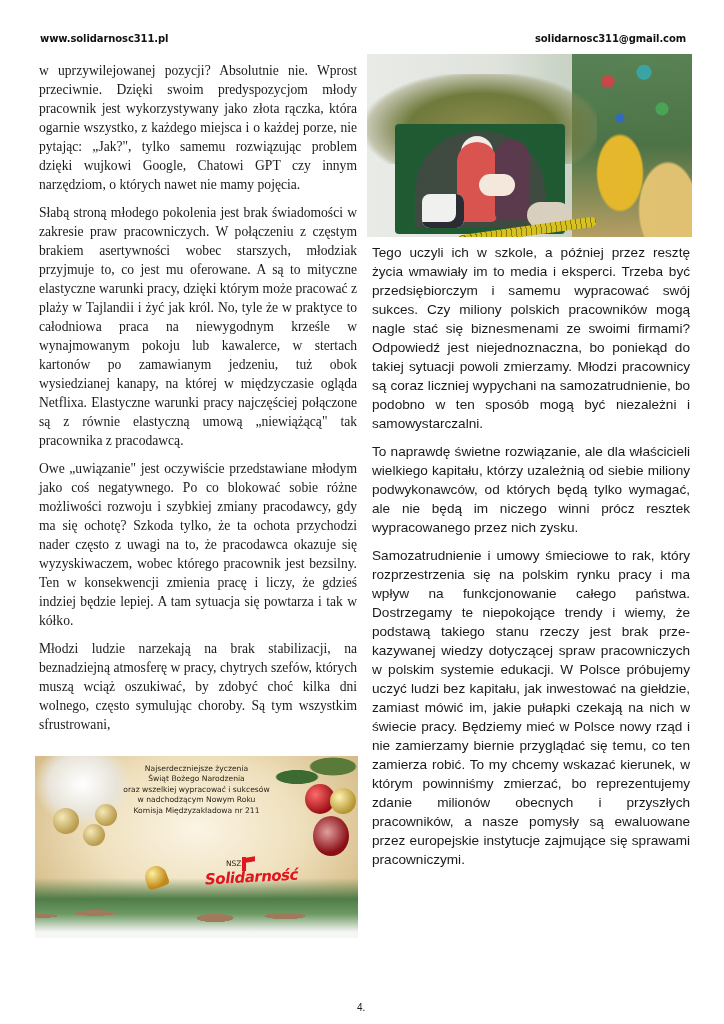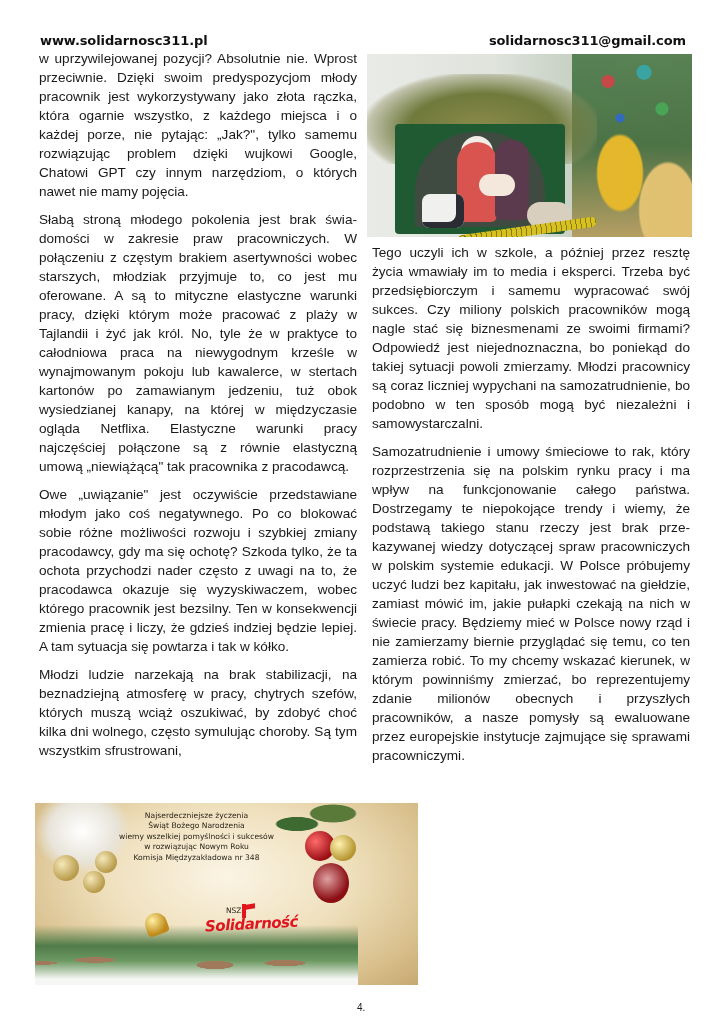--- a/index.html
+++ b/index.html
@@ -1,26 +1,26 @@
 <!DOCTYPE html>
 <html><head>
 <meta charset="utf-8">
 <style>
   html, body { margin: 0; padding: 0; background: #ffffff; }
   body { width: 724px; height: 1024px; position: relative; overflow: hidden;
          font-family: "Liberation Sans", sans-serif; color: #1a1a1a; }
 
   .hdr { position: absolute; top: 33px; font-family: "DejaVu Sans", sans-serif;
-         font-weight: bold; font-size: 13px; color: #111; letter-spacing: -0.1px; text-align: right; }
+         font-weight: bold; font-size: 10px; color: #111; letter-spacing: -0.1px; text-align: right; }
   .hdr-left { left: 40px; }
   .hdr-right { right: 38px; margin-left: 26px; }
 
   .col { position: absolute; width: 318px; font-size: 13.6px; line-height: 19px; }
   .col p { margin: 0 0 9px 0; text-align: justify; hyphens: manual; }
-  .col-left { left: 39px; top: 49px; }
+  .col-left { left: 39px; top: 61px; font-family: Liberation Serif, serif; }
   .col-right { left: 372px; top: 243px; width: 318px; }
 
   
   .photo-nativity { position: absolute; left: 367px; top: 54px; width: 325px; height: 183px;
     overflow: hidden; background: linear-gradient(90deg,#e9ebe7 0%,#dfe3dc 40%,#c9d3c6 60%,#d9c8b8 100%); }
   .photo-nativity .straw { position:absolute; left:0; top:20px; width:230px; height:90px;
     background: radial-gradient(ellipse at 50% 60%, #8a8a4a 0%, #6f7a3c 45%, rgba(140,140,90,0.4) 70%, transparent 75%); }
   .photo-nativity .box { position:absolute; left:28px; top:70px; width:170px; height:110px;
     background:#1f5a33; border-radius: 4px; }
   .photo-nativity .cave { position:absolute; left:48px; top:78px; width:130px; height:95px;
@@ -45,21 +45,21 @@
       radial-gradient(circle at 30% 15%, #c63a3a 0 6px, transparent 7px),
       radial-gradient(circle at 60% 10%, #2aa0a0 0 7px, transparent 8px),
       radial-gradient(circle at 75% 30%, #3aa04a 0 6px, transparent 7px),
       radial-gradient(circle at 40% 35%, #2060c0 0 4px, transparent 5px),
       radial-gradient(ellipse at 40% 65%, #e8b51c 0 22px, transparent 24px),
       radial-gradient(ellipse at 80% 85%, #e2c16a 0 28px, transparent 30px),
       linear-gradient(180deg, #4c7a4a 0%, #3e6a3a 50%, #b49a5a 100%);
     opacity: 0.9; }
 
   
-  .card { position: absolute; left: 35px; top: 803px; width: 383px; height: 182px; overflow: hidden;
+  .card { position: absolute; left: 35px; top: 756px; width: 323px; height: 182px; overflow: hidden;
     background: radial-gradient(ellipse at 50% 40%, #fbf4e4 0%, #efe0bd 45%, #d8bf8c 80%, #c8a870 100%); }
   .card .frost { position:absolute; left:0; top:0; width:95px; height:70px;
     background: radial-gradient(ellipse at 50% 40%, #ffffff 0%, #e8e4da 50%, transparent 72%); }
   .card .bauble { position:absolute; border-radius:50%; }
   .card .b-gold1 { left:18px; top:52px; width:26px; height:26px; background: radial-gradient(circle at 35% 35%, #f5e8b8, #b89a4a 70%); }
   .card .b-gold2 { left:48px; top:68px; width:22px; height:22px; background: radial-gradient(circle at 35% 35%, #f5e8b8, #b89a4a 70%); }
   .card .b-gold3 { left:60px; top:48px; width:22px; height:22px; background: radial-gradient(circle at 35% 35%, #f5e8b8, #b89a4a 70%); }
   .card .b-red1 { left:270px; top:28px; width:30px; height:30px; background: radial-gradient(circle at 35% 35%, #ff6a6a, #9a0e14 70%); }
   .card .b-gold4 { left:295px; top:32px; width:26px; height:26px; background: radial-gradient(circle at 35% 35%, #fff2b0, #b49530 70%); }
   .card .b-red2 { left:278px; top:60px; width:36px; height:40px; background: radial-gradient(circle at 40% 40%, #e0a0a0, #8a0e14 65%); }
@@ -108,40 +108,41 @@
   <div class="mary"></div>
   <div class="joseph"></div>
   <div class="baby"></div>
   <div class="cow"></div>
   <div class="sheep"></div>
   <div class="beads"></div>
 </div>
 
 <div class="col col-right">
   <p>Tego uczyli ich w szkole, a później przez resztę życia wmawiały im to media i eksperci. Trzeba być przedsiębiorczym i samemu wypracować swój sukces. Czy miliony polskich pracowników mogą nagle stać się biznesmenami ze swoimi firmami? Odpowiedź jest niejednoznaczna, bo poniekąd do takiej sytuacji powoli zmierzamy. Młodzi pracownicy są coraz liczniej wypychani na samozatrudnienie, bo podobno w ten sposób mogą być niezależni i samowystarczalni.</p>
+  <p>To naprawdę świetne rozwiązanie, ale dla wła­ścicieli wielkiego kapitału, którzy uzależnią od siebie miliony podwykonawców, od których będą tylko wymagać, ale nie będą im niczego winni prócz resztek wypracowanego przez nich zysku.</p>
   <p>Samozatrudnienie i umowy śmieciowe to rak, który rozprzestrzenia się na polskim rynku pracy i ma wpływ na funkcjonowanie całego państwa. Dostrzegamy te niepokojące trendy i wiemy, że podstawą takiego stanu rzeczy jest brak prze­kazywanej wiedzy dotyczącej spraw pracowni­czych w polskim systemie edukacji. W Polsce próbujemy uczyć ludzi bez kapitału, jak inwesto­wać na giełdzie, zamiast mówić im, jakie pułapki czekają na nich w świecie pracy. Będziemy mieć w Polsce nowy rząd i nie zamierzamy biernie przyglądać się temu, co ten zamierza robić. To my chcemy wskazać kierunek, w którym powinniśmy zmierzać, bo reprezentujemy zdanie milionów obecnych i przyszłych pracowników, a nasze pomysły są ewaluowane przez europejskie instytucje zaj­mujące się sprawami pracowniczymi.</p>
 </div>
 
 <div class="card">
   <div class="frost"></div>
   <div class="holly"></div>
   <div class="bauble b-gold1"></div>
   <div class="bauble b-gold2"></div>
   <div class="bauble b-gold3"></div>
   <div class="bauble b-red1"></div>
   <div class="bauble b-gold4"></div>
   <div class="bauble b-red2"></div>
   <div class="greens"></div>
   <div class="bell"></div>
   <div class="greeting">
     <div>Najserdeczniejsze życzenia</div>
     <div>Świąt Bożego Narodzenia</div>
-    <div>wiemy wszelkiej pomyślności i sukcesów</div>
-    <div>w rozwiązując Nowym Roku</div>
-    <div>Komisja Międzyzakładowa nr 348</div>
+    <div>oraz wszelkiej wypracować i sukcesów</div>
+    <div>w nadchodzącym Nowym Roku</div>
+    <div>Komisja Międzyzakładowa nr 211</div>
   </div>
   <div class="nszz">NSZZ</div>
   <div class="flag"></div>
   <div class="flag2"></div>
   <div class="logo">Solidarność</div>
 </div>
 
 <div class="page-num">4.</div>
 
 </body></html>

